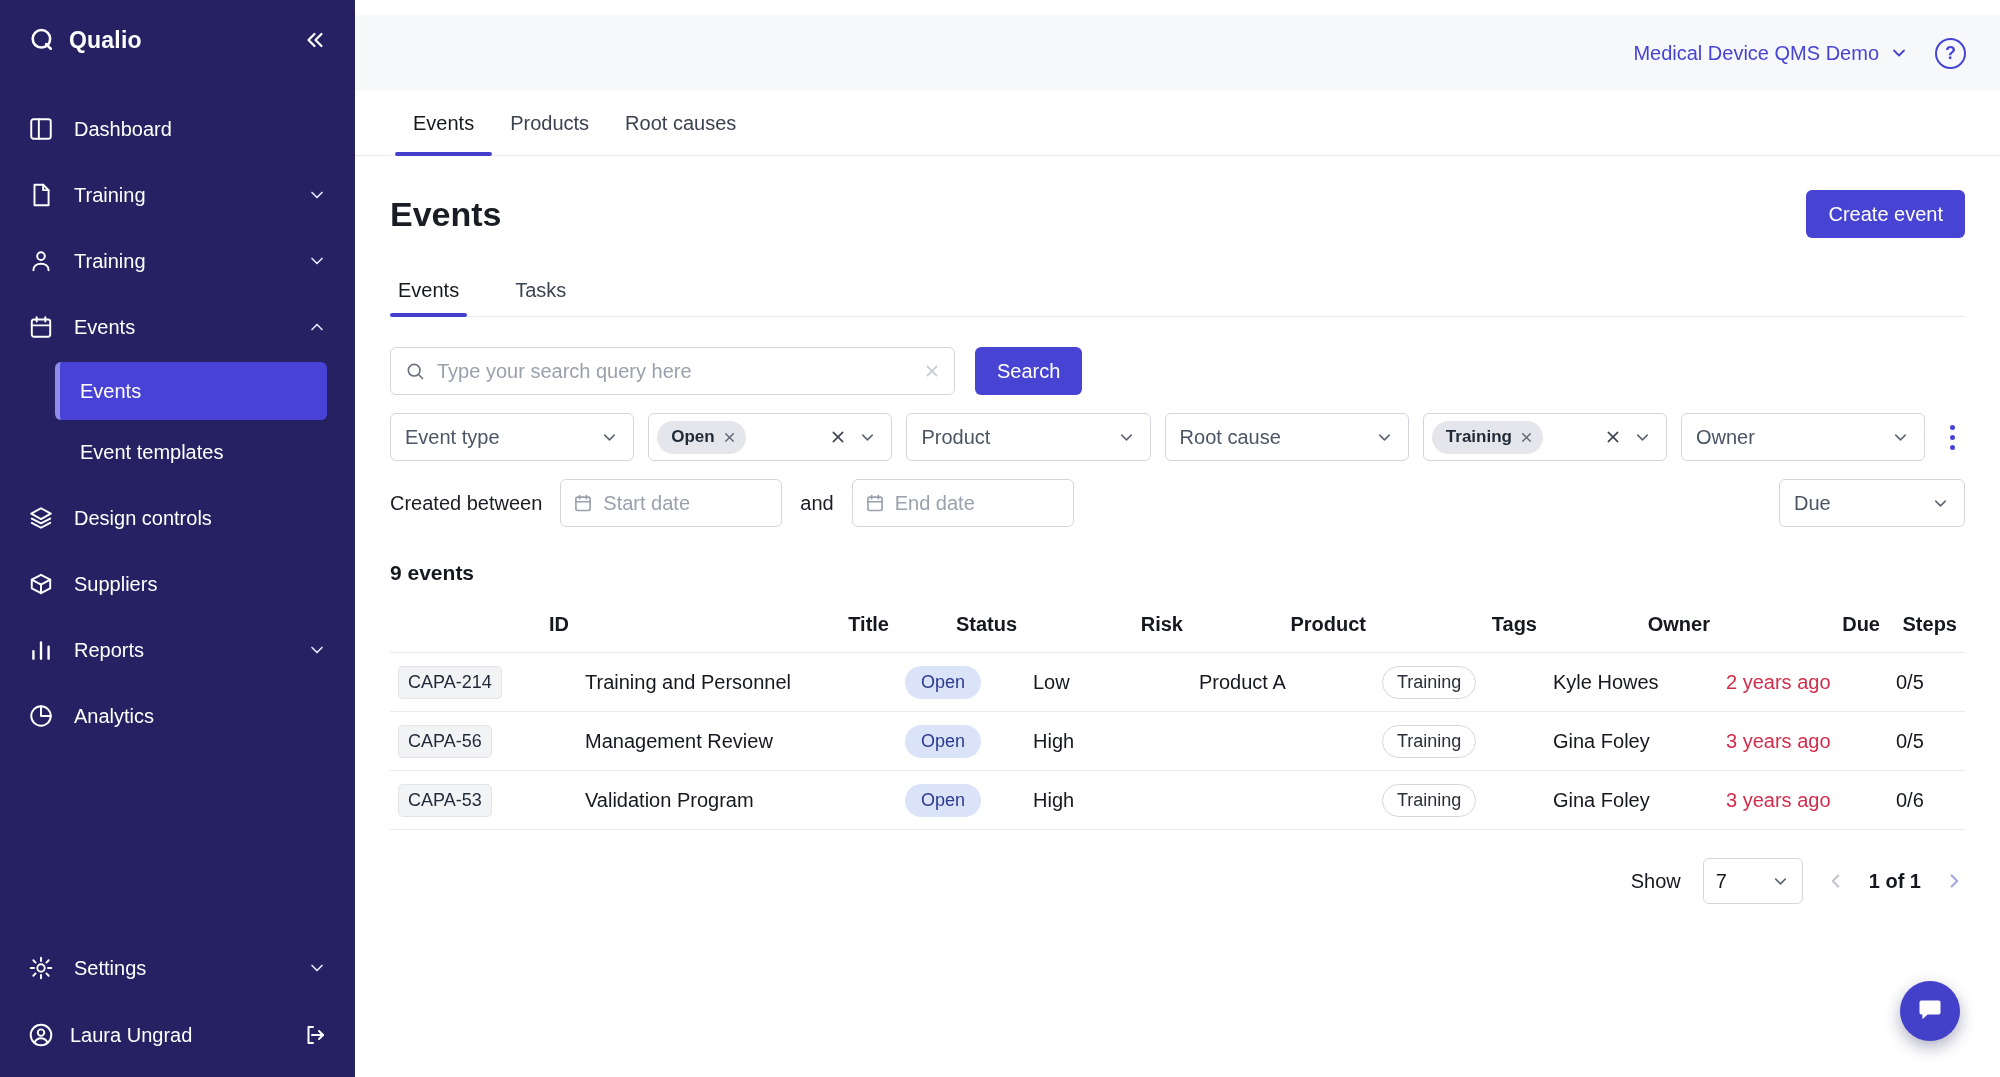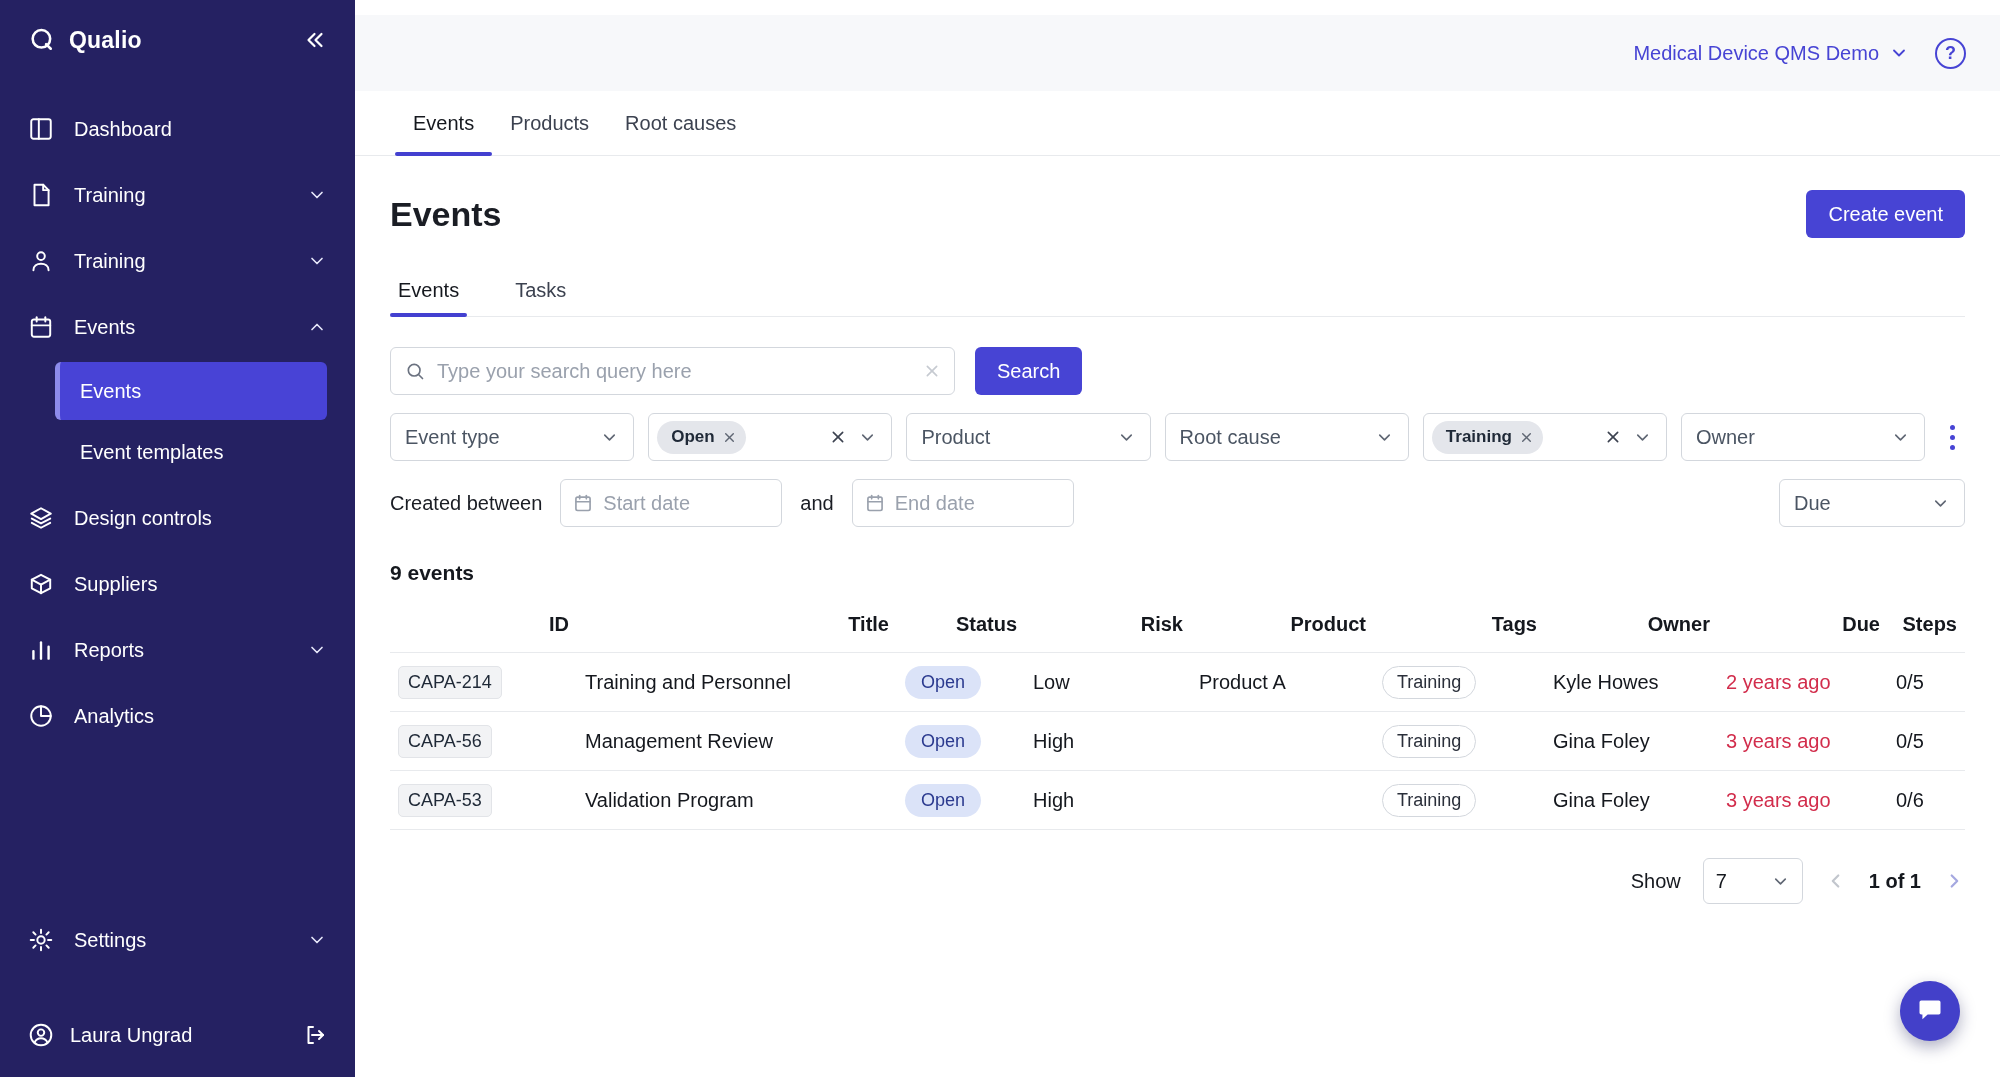--- a/index.html
+++ b/index.html
@@ -13,21 +13,21 @@
   .brand-logo { width:28px; height:28px; display:flex; }
   .brand-name { font-size:23px; font-weight:700; letter-spacing:.2px; }
   .collapse-btn { margin-left:auto; display:flex; cursor:pointer; color:#fff; }
   .nav { display:flex; flex-direction:column; padding-top:16px; }
   .nav-item { height:66px; display:flex; align-items:center; gap:20px; padding:0 28px; font-size:20px; cursor:pointer; white-space:nowrap; }
   .nav-icon { width:26px; height:26px; display:flex; flex-shrink:0; }
   .nav-chevron { margin-left:auto; display:flex; color:#e7e8fa; }
   .nav-sub { margin:2px 28px 4px 55px; display:flex; flex-direction:column; gap:3px; }
   .nav-subitem { height:58px; display:flex; align-items:center; padding-left:25px; font-size:20px; border-radius:6px; cursor:pointer; }
   .nav-subitem.active { background:#4843d6; border-left:5px solid #8d8bec; padding-left:20px; }
-  .sidebar-footer { margin-top:auto; display:flex; flex-direction:column;gap:28px; }
+  .sidebar-footer { margin-top:auto; display:flex; flex-direction:column; }
   .user-row { height:68px; display:flex; align-items:center; gap:16px; padding:0 28px; font-size:20px; cursor:pointer; }
   .logout-btn { margin-left:auto; display:flex; cursor:pointer; color:#fff; }
 
   
   .main { flex:1; display:flex; flex-direction:column; min-width:0; background:#fff; }
   .topbar { height:76px; background:#f7f8fa; display:flex; align-items:center; justify-content:flex-end; gap:26px; padding:0 34px; flex-shrink:0;margin-top:15px; }
   .org-selector { display:flex; align-items:center; gap:10px; color:#4744d4; font-size:20px; cursor:pointer; }
   .help-btn { width:31px; height:31px; border:2px solid #4744d4; border-radius:50%; color:#4744d4; font-size:18px; font-weight:700; display:flex; align-items:center; justify-content:center; cursor:pointer; background:#f7f8fa; }
 
   .primary-tabs { display:flex; padding:0 40px; border-bottom:1px solid #e8eaed; background:#fff; }

